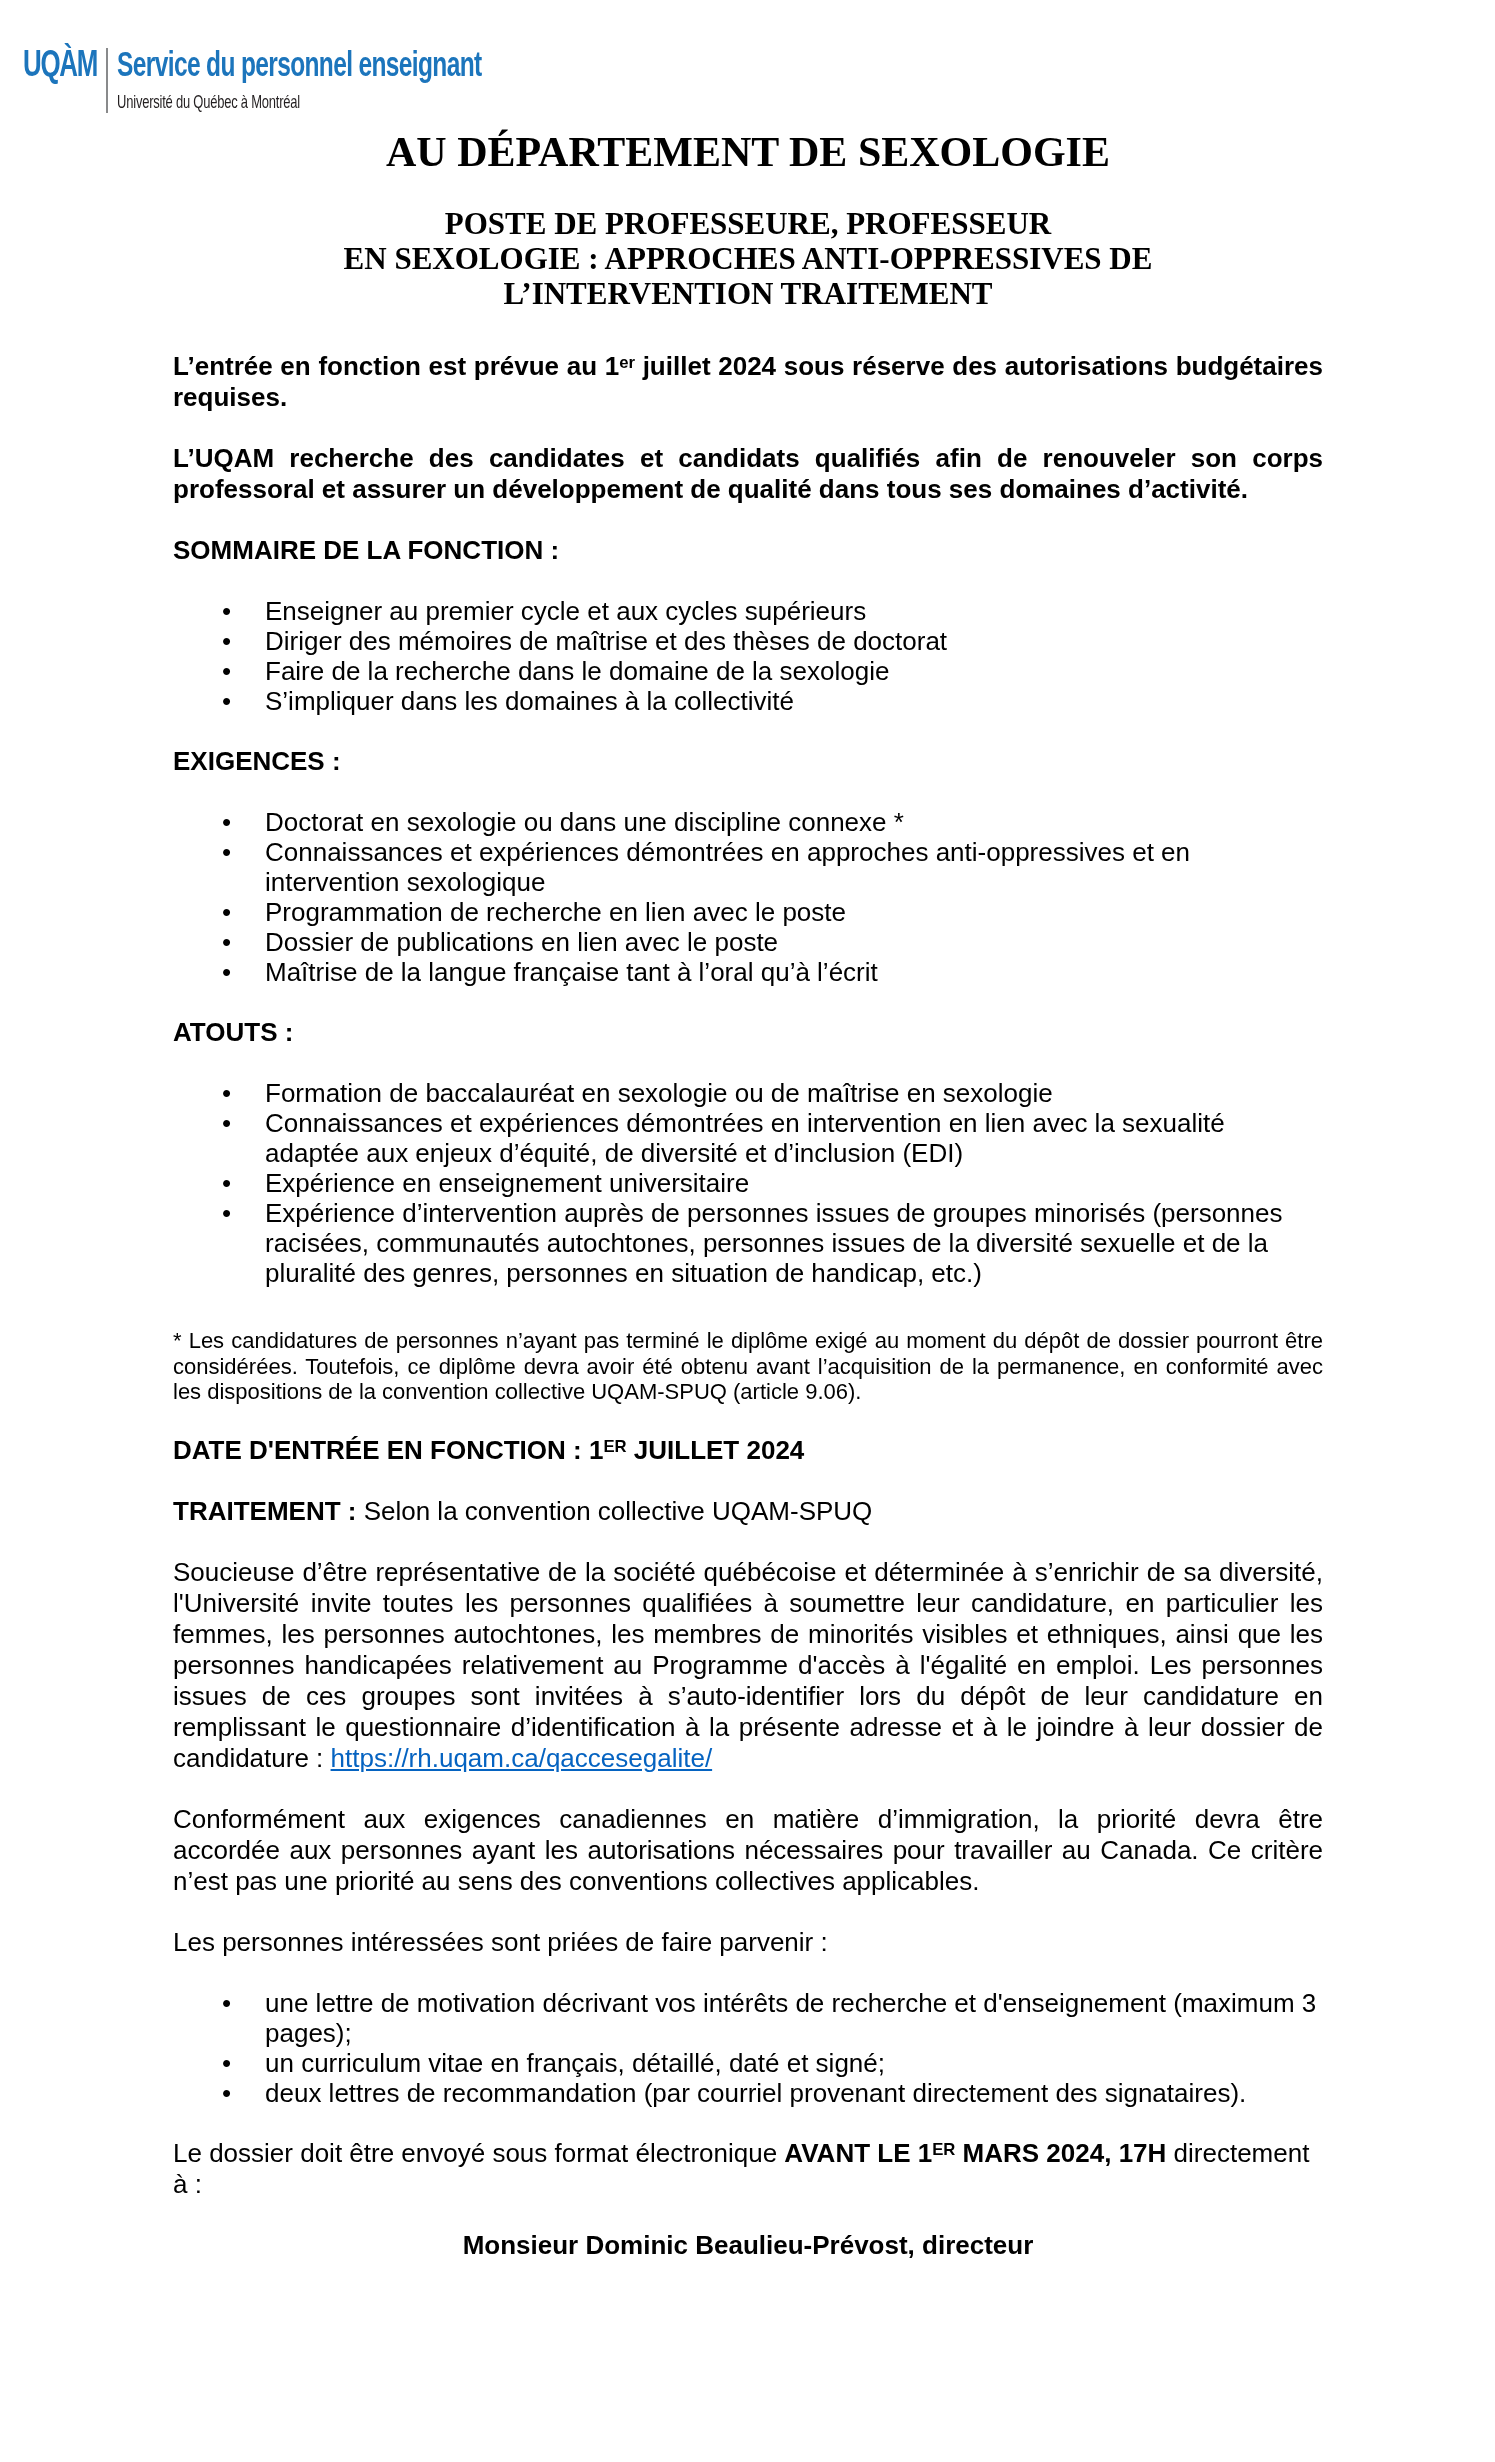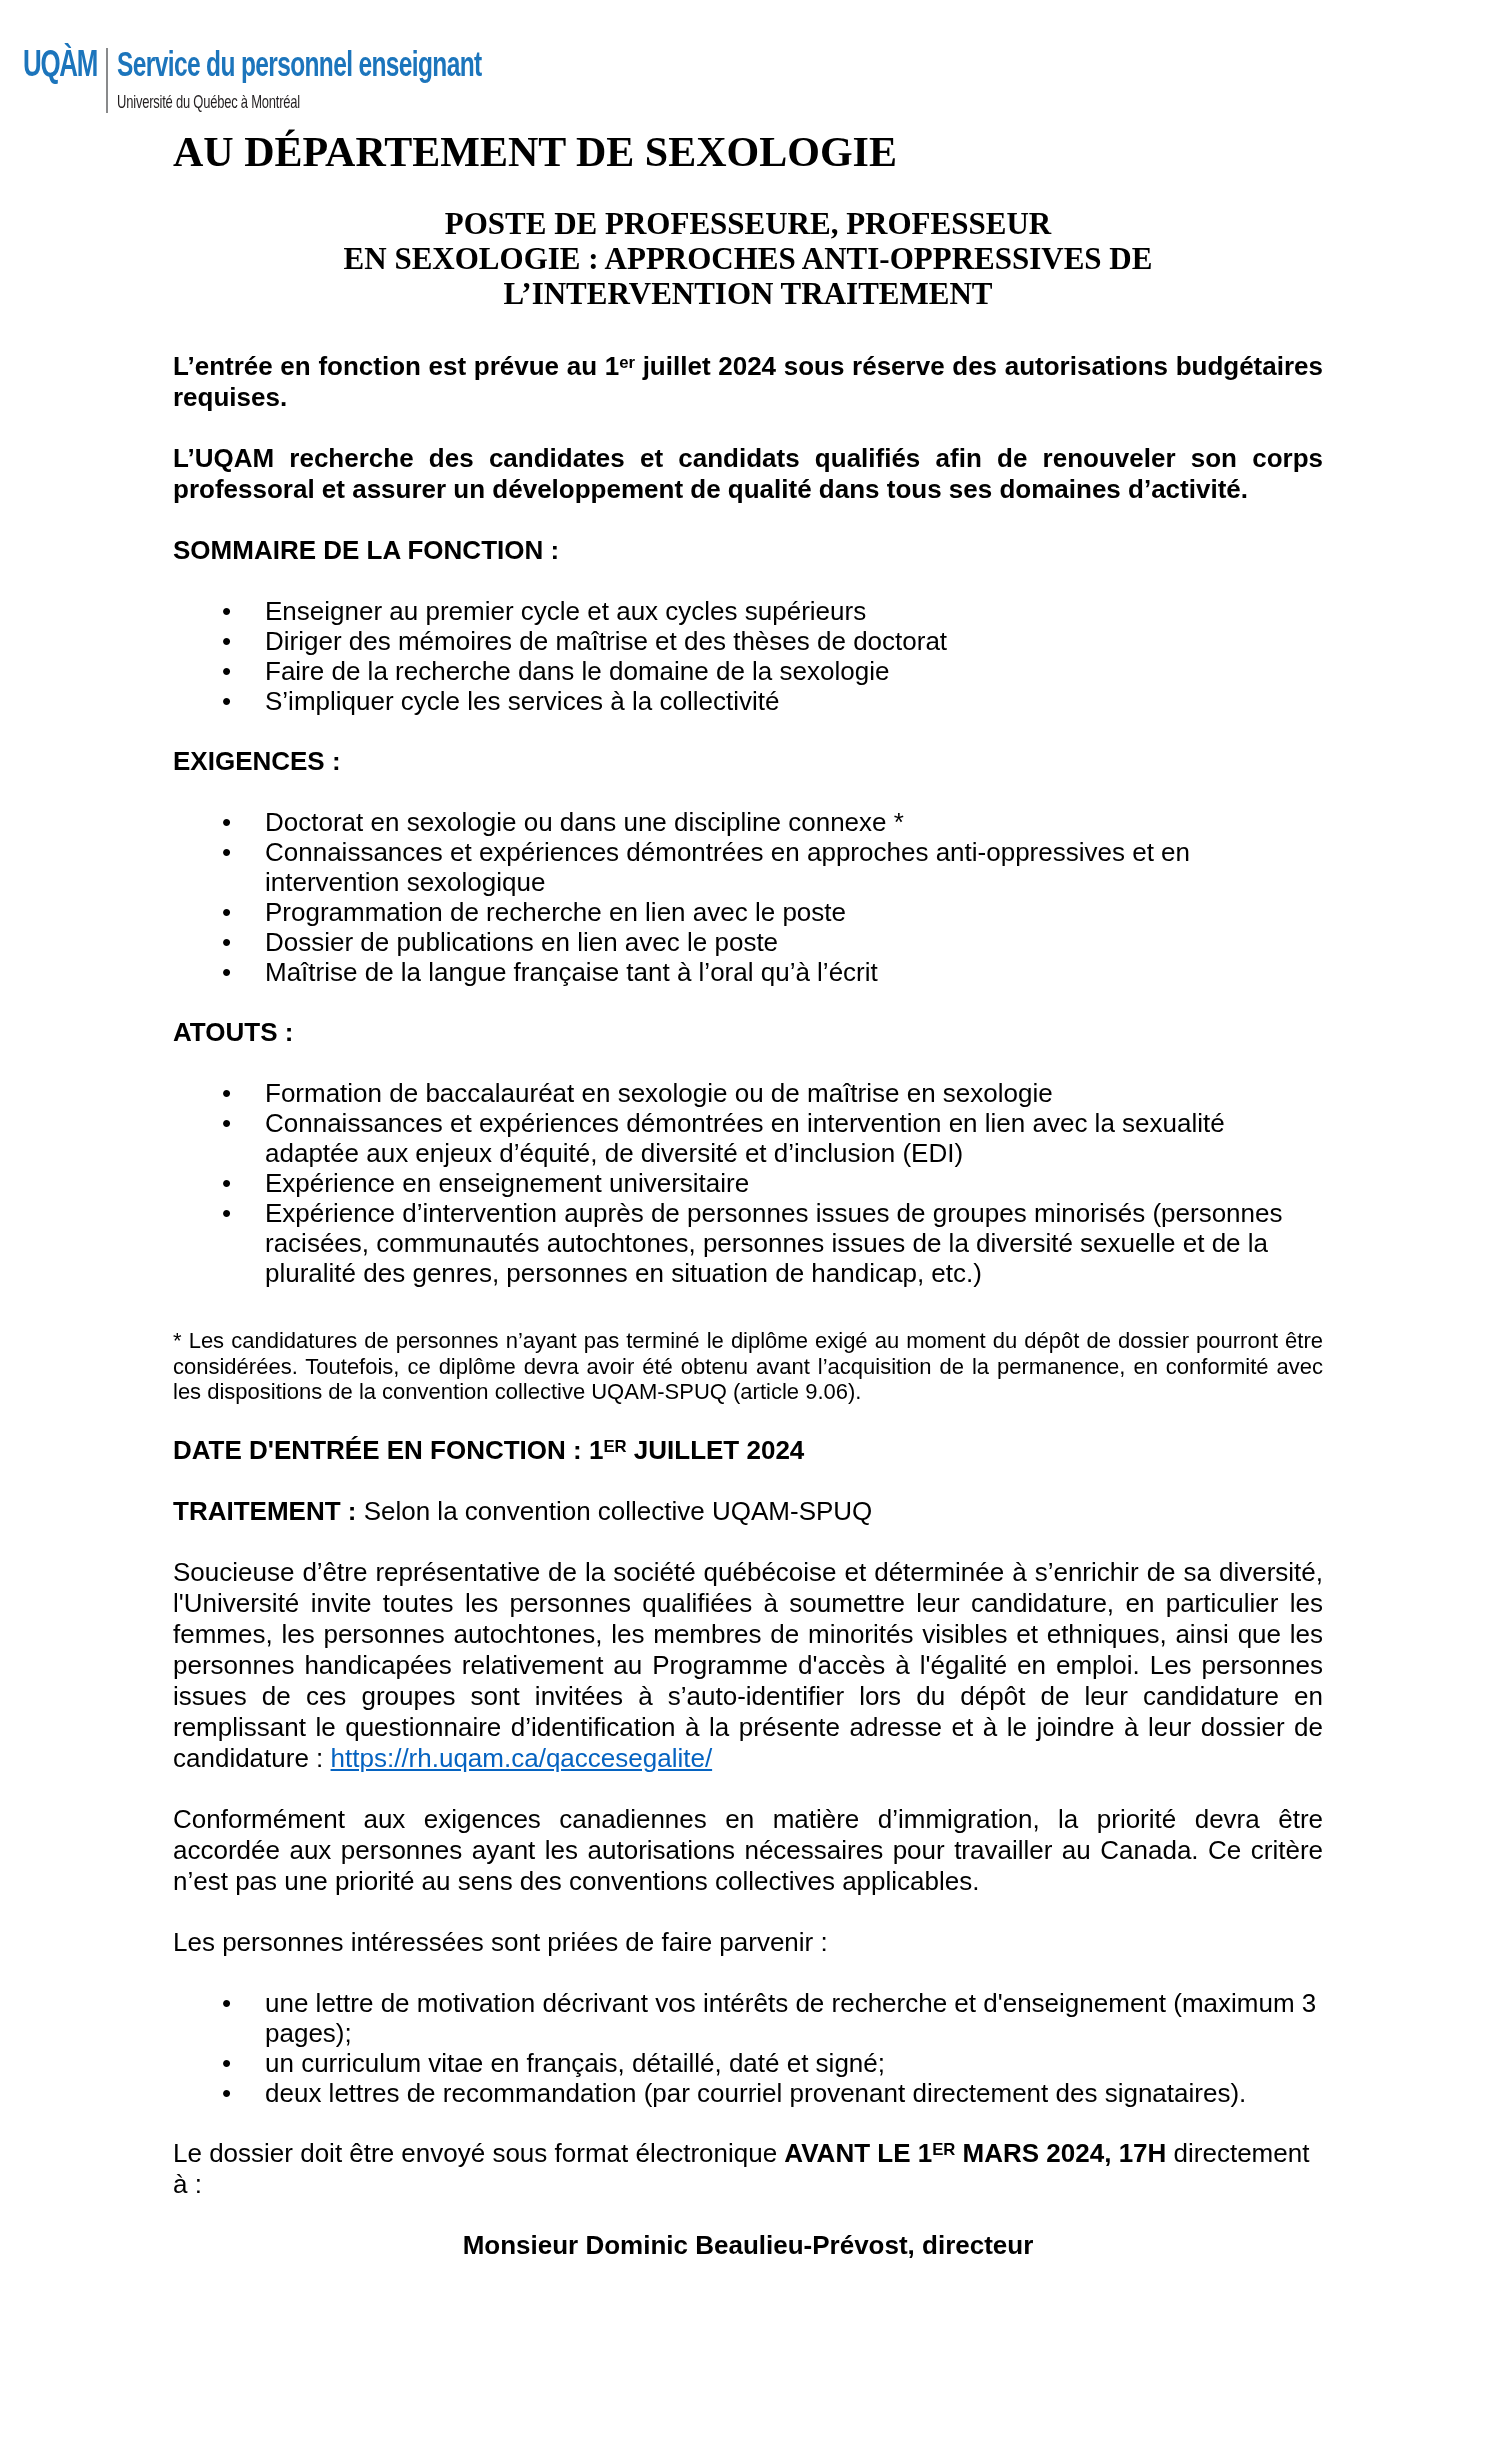--- a/index.html
+++ b/index.html
@@ -13,21 +13,21 @@
   .logo-acronym{font-size:37px;font-weight:bold;color:var(--logo-blue,#1c75bc);
         letter-spacing:-1.8px;line-height:40px;padding-right:13px;}
   .logo-divider{width:2.6px;background:#58595b;height:65px;margin-top:3.5px;}
   .logo-right{padding-left:13px;display:flex;flex-direction:column;}
   .logo-service{font-size:35px;font-weight:bold;color:var(--logo-blue,#1c75bc);
         letter-spacing:-0.9px;line-height:39px;}
   .logo-univ{font-size:18.5px;color:#231f20;letter-spacing:-0.3px;margin-top:8px;}
   
   .doc{position:absolute;left:173px;top:131px;width:1150px;font-size:26px;line-height:31px;}
   h1{font-family:"Liberation Serif",serif;font-size:42px;line-height:1;font-weight:bold;
-     text-align:left;margin:0 0 33px;}
+     text-align:center;margin:0 0 33px;}
   .subtitle{font-family:"Liberation Serif",serif;font-size:31px;line-height:35px;
      font-weight:bold;text-align:center;margin:0 0 40px;}
   .subtitle span{display:block;}
   p{margin:0 0 30px;}
   .b{font-weight:bold;}
   .just{text-align:justify;}
   .heading{font-weight:bold;margin:0 0 30px;}
   ul.bullets{list-style:none;margin:0 0 30px;padding:0 0 0 92px;}
   ul.bullets li{position:relative;line-height:30px;}
   ul.bullets li::before{content:"\2022";position:absolute;left:-43px;top:0;}
@@ -63,21 +63,21 @@
 
     <p class="b just"><span>L’entrée en fonction est prévue au 1</span><sup>er</sup><span> juillet 2024 sous réserve des autorisations budgétaires requises.</span></p>
 
     <p class="b just">L’UQAM recherche des candidates et candidats qualifiés afin de renouveler son corps professoral et assurer un développement de qualité dans tous ses domaines d’activité.</p>
 
     <p class="heading">SOMMAIRE DE LA FONCTION :</p>
     <ul class="bullets">
       <li>Enseigner au premier cycle et aux cycles supérieurs</li>
       <li>Diriger des mémoires de maîtrise et des thèses de doctorat</li>
       <li>Faire de la recherche dans le domaine de la sexologie</li>
-      <li>S’impliquer cycle les services à la collectivité</li>
+      <li>S’impliquer dans les domaines à la collectivité</li>
     </ul>
 
     <p class="heading">EXIGENCES :</p>
     <ul class="bullets">
       <li>Doctorat en sexologie ou dans une discipline connexe *</li>
       <li>Connaissances et expériences démontrées en approches anti-oppressives et en intervention sexologique</li>
       <li>Programmation de recherche en lien avec le poste</li>
       <li>Dossier de publications en lien avec le poste</li>
       <li>Maîtrise de la langue française tant à l’oral qu’à l’écrit</li>
     </ul>

